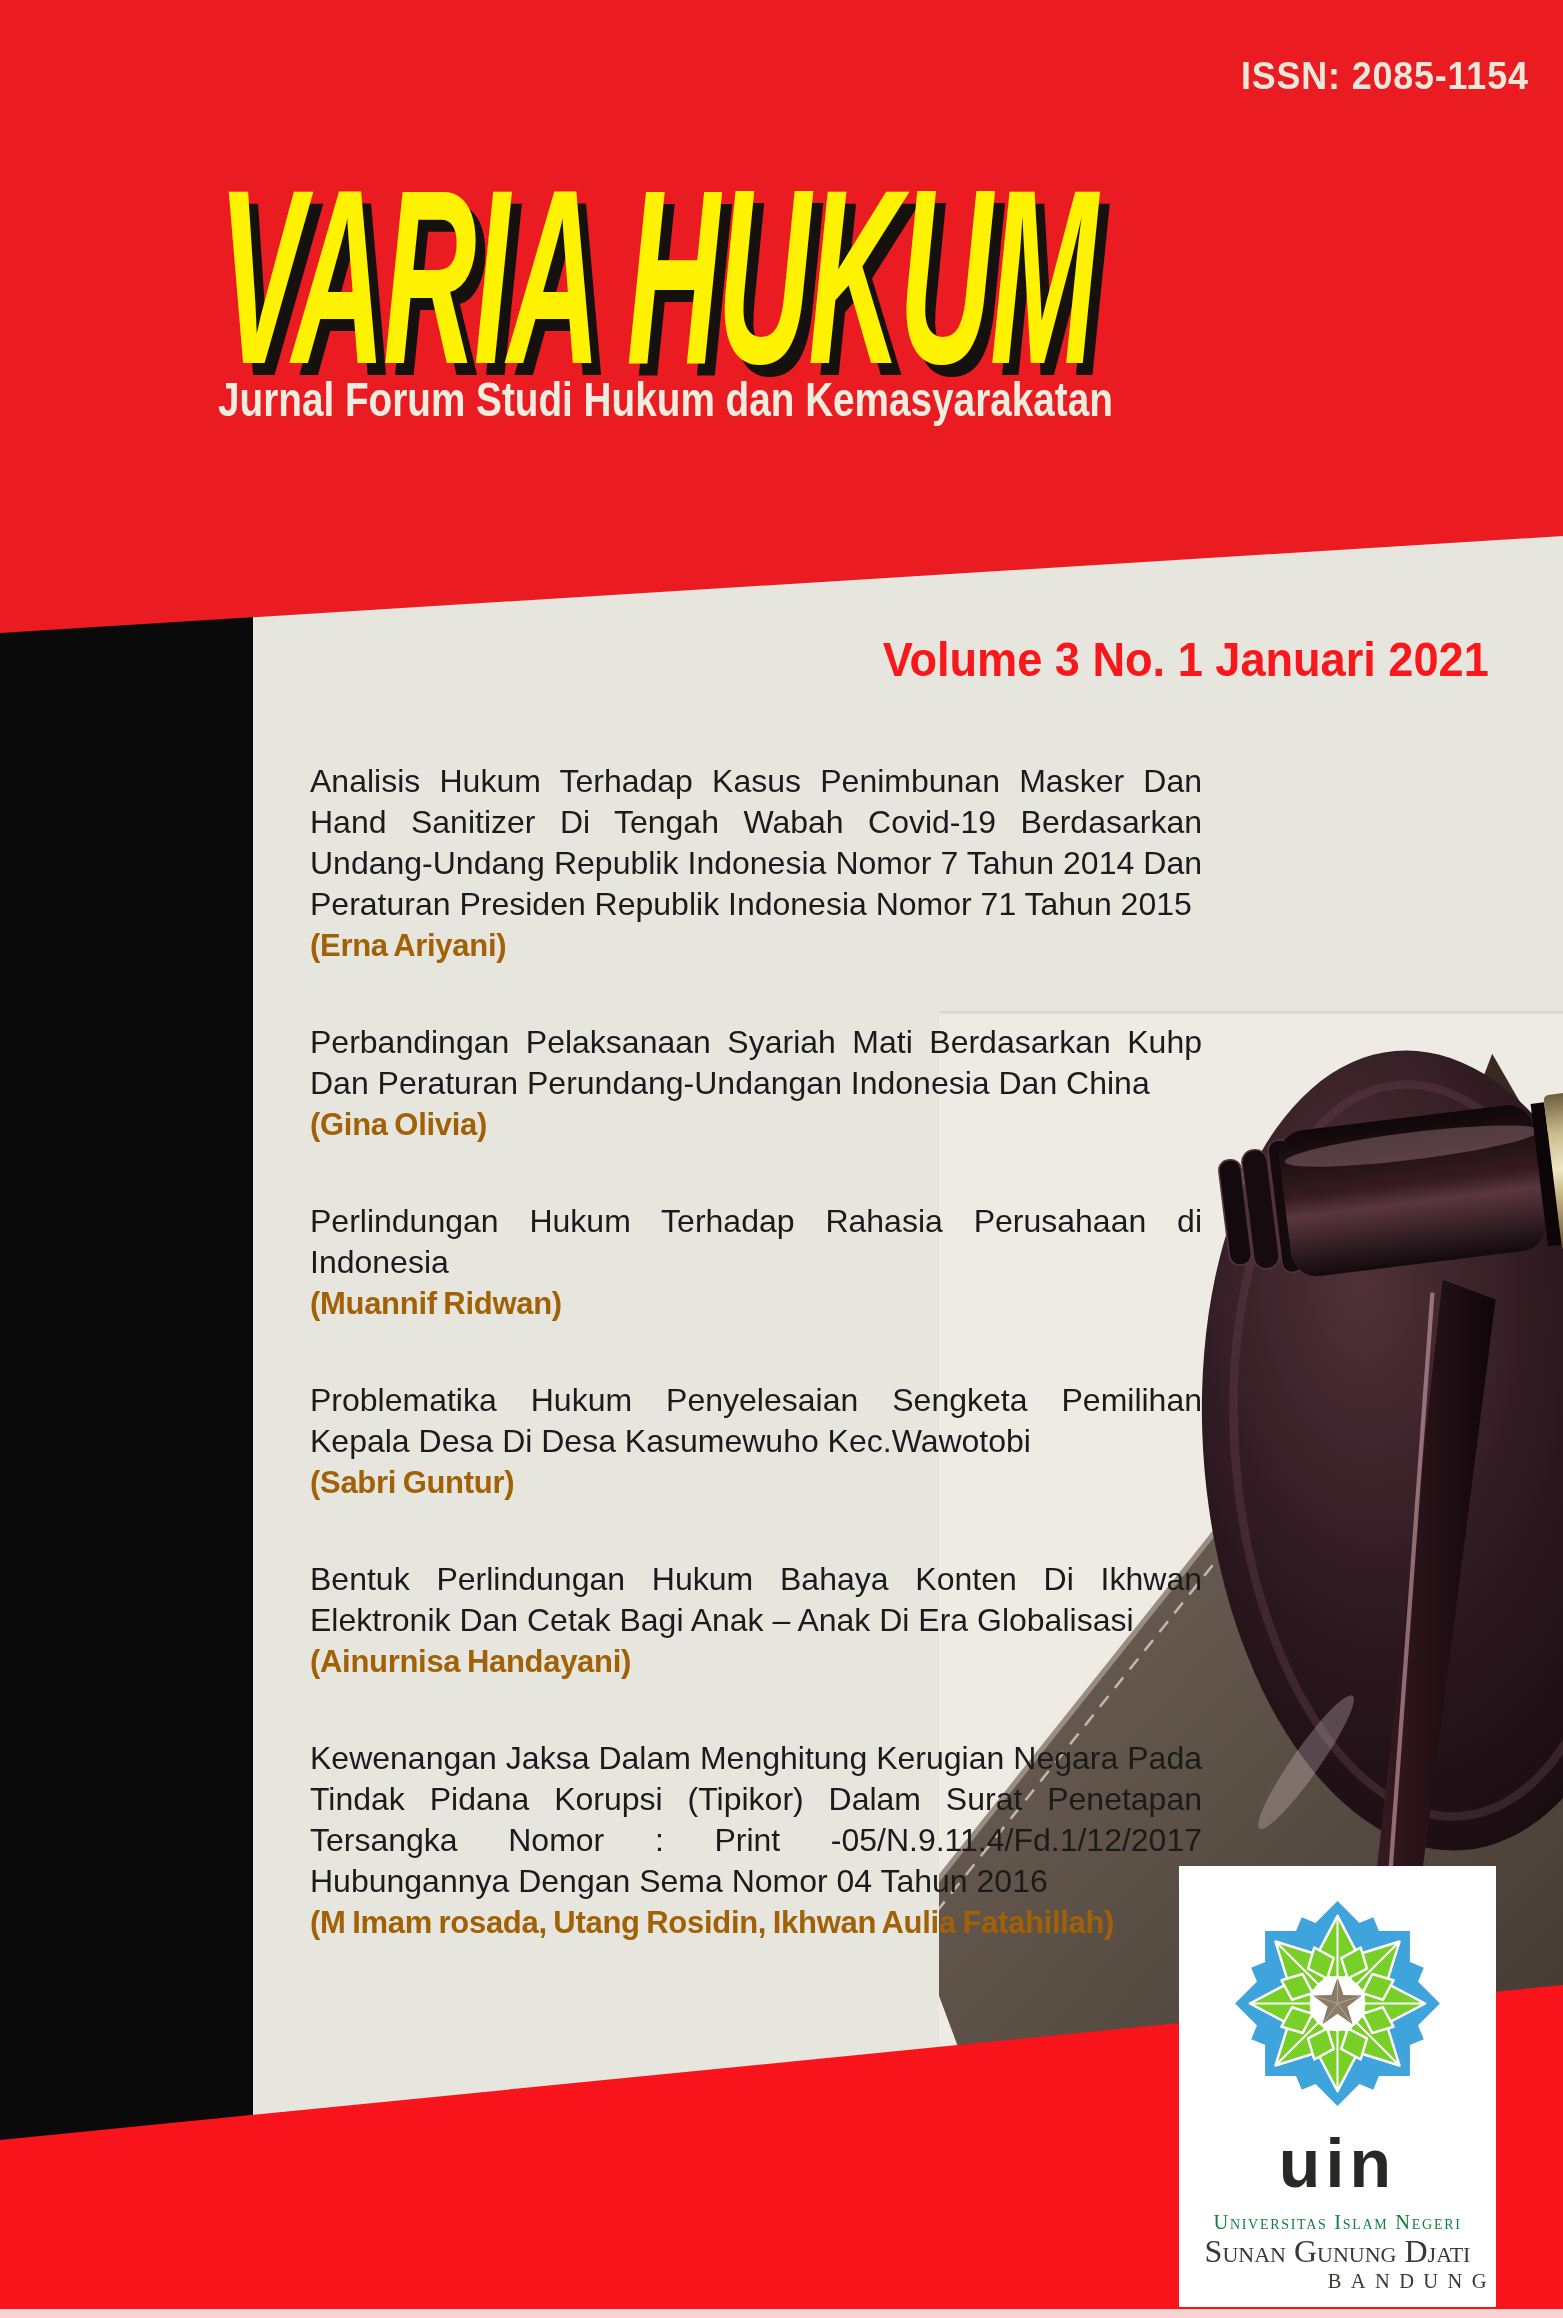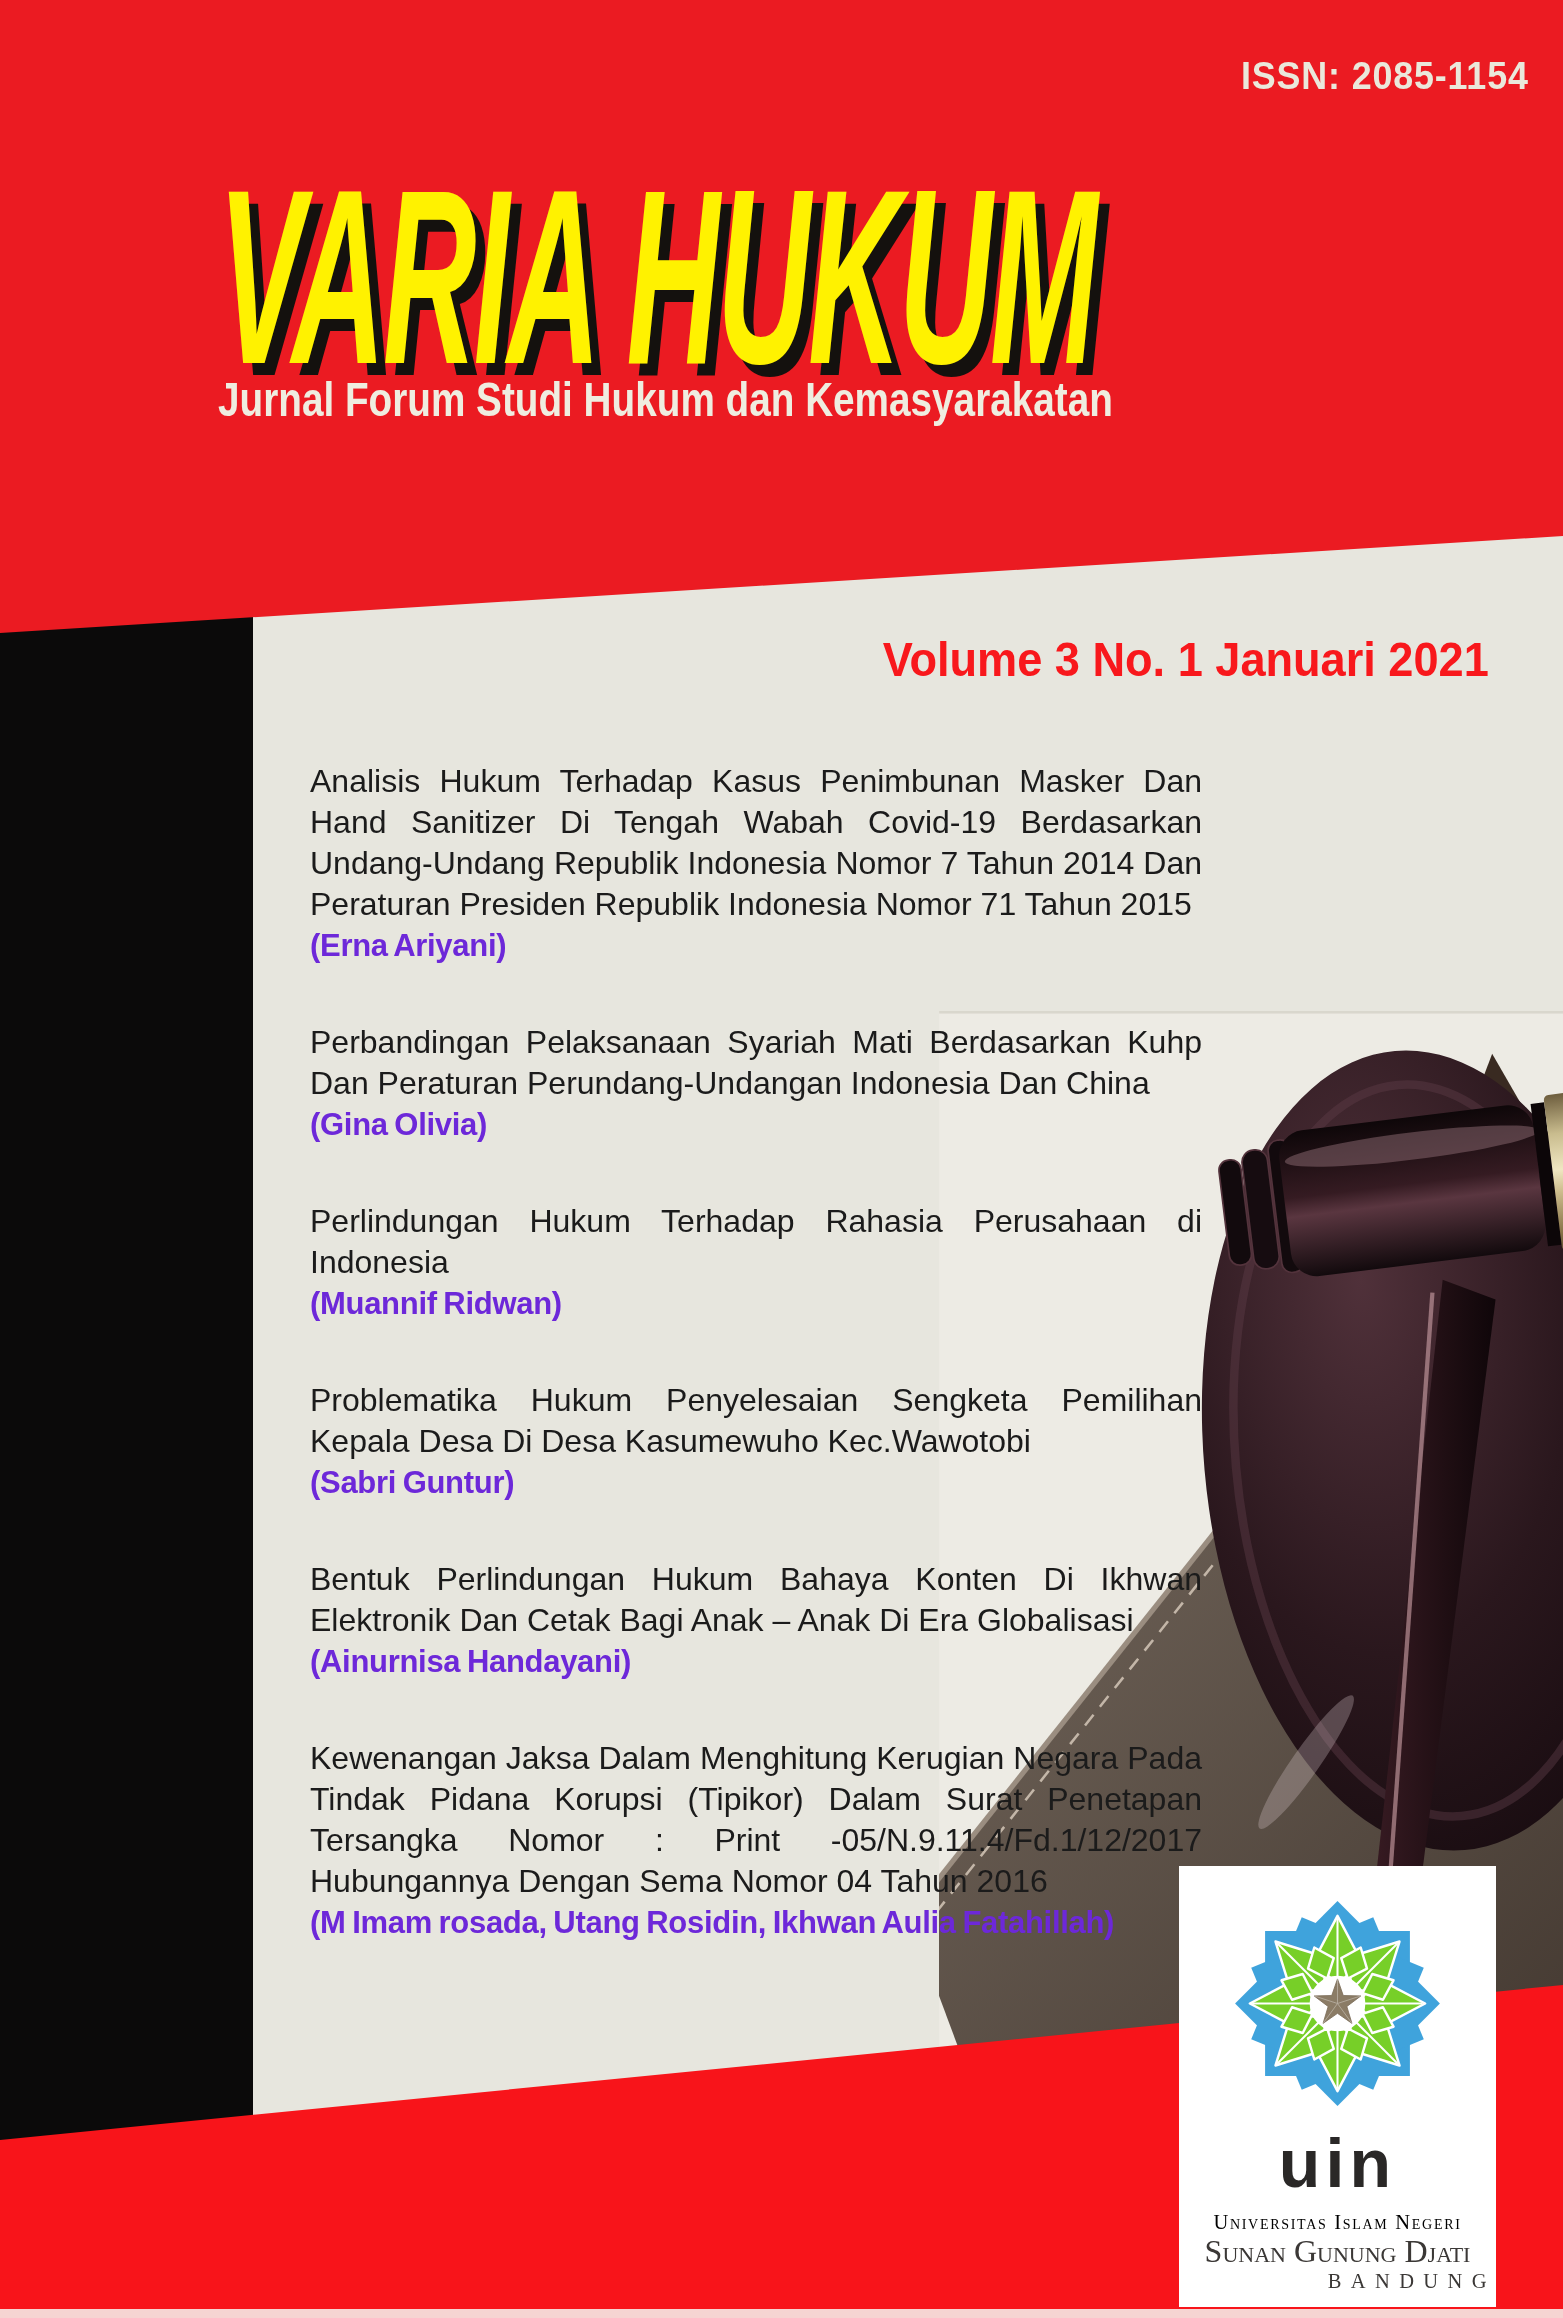--- a/index.html
+++ b/index.html
@@ -23,34 +23,34 @@
   .jsub{position:absolute;left:218px;top:375px;font-weight:700;font-size:49px;line-height:1;
         color:#EFEDE0;transform:scaleX(.79);transform-origin:left top;white-space:nowrap;}
 
   .edition{position:absolute;right:74px;top:636px;font-weight:700;font-size:48px;line-height:1;
         color:#F8181C;transform:scaleX(.94);transform-origin:right top;white-space:nowrap;}
 
   
   .articles{position:absolute;left:310px;top:761px;width:892px;}
   .article{margin:0 0 56px 0;}
   .article .atitle{font-size:32px;line-height:41px;color:#1B1B1B;text-align:justify;}
-  .article .authors{font-size:31px;line-height:41px;color:#6d28d9;font-weight:700;
+  .article .authors{font-size:31px;line-height:41px;color:#a16207;font-weight:700;
         text-align:left;word-spacing:-1.7px;letter-spacing:-0.3px;}
 
   
   .publisher{position:absolute;left:236px;top:2115px;font-family:"Liberation Serif",serif;
         font-weight:700;font-size:47px;line-height:60px;color:#EDEADC;}
 
   
   .logo-box{position:absolute;left:1179px;top:1866px;width:317px;height:441px;background:#FFFFFF;
         text-align:center;}
   .logo-box .flower{width:213px;height:213px;margin-top:31px;}
   .uin-word{font-weight:700;font-size:68px;line-height:1;color:#2A2827;letter-spacing:5.1px;margin-top:16px;}
   .uni-l1{font-family:"Liberation Serif",serif;font-variant:small-caps;font-size:20.5px;line-height:1.15;
-        letter-spacing:1.7px;color:#000000;margin-top:13.7px;}
+        letter-spacing:1.7px;color:#15803d;margin-top:13.7px;}
   .uni-l2{font-family:"Liberation Serif",serif;font-variant:small-caps;font-size:32px;line-height:1.1;
         color:#3B3836;}
   .uni-l3{font-family:"Liberation Serif",serif;font-size:20.5px;letter-spacing:9.4px;text-indent:9.4px;
         line-height:1.25;color:#3B3836;text-align:right;}
 
   .photo{position:absolute;left:939px;top:1011px;width:625px;height:1054px;}
 </style>
 </head>
 <body>
 

